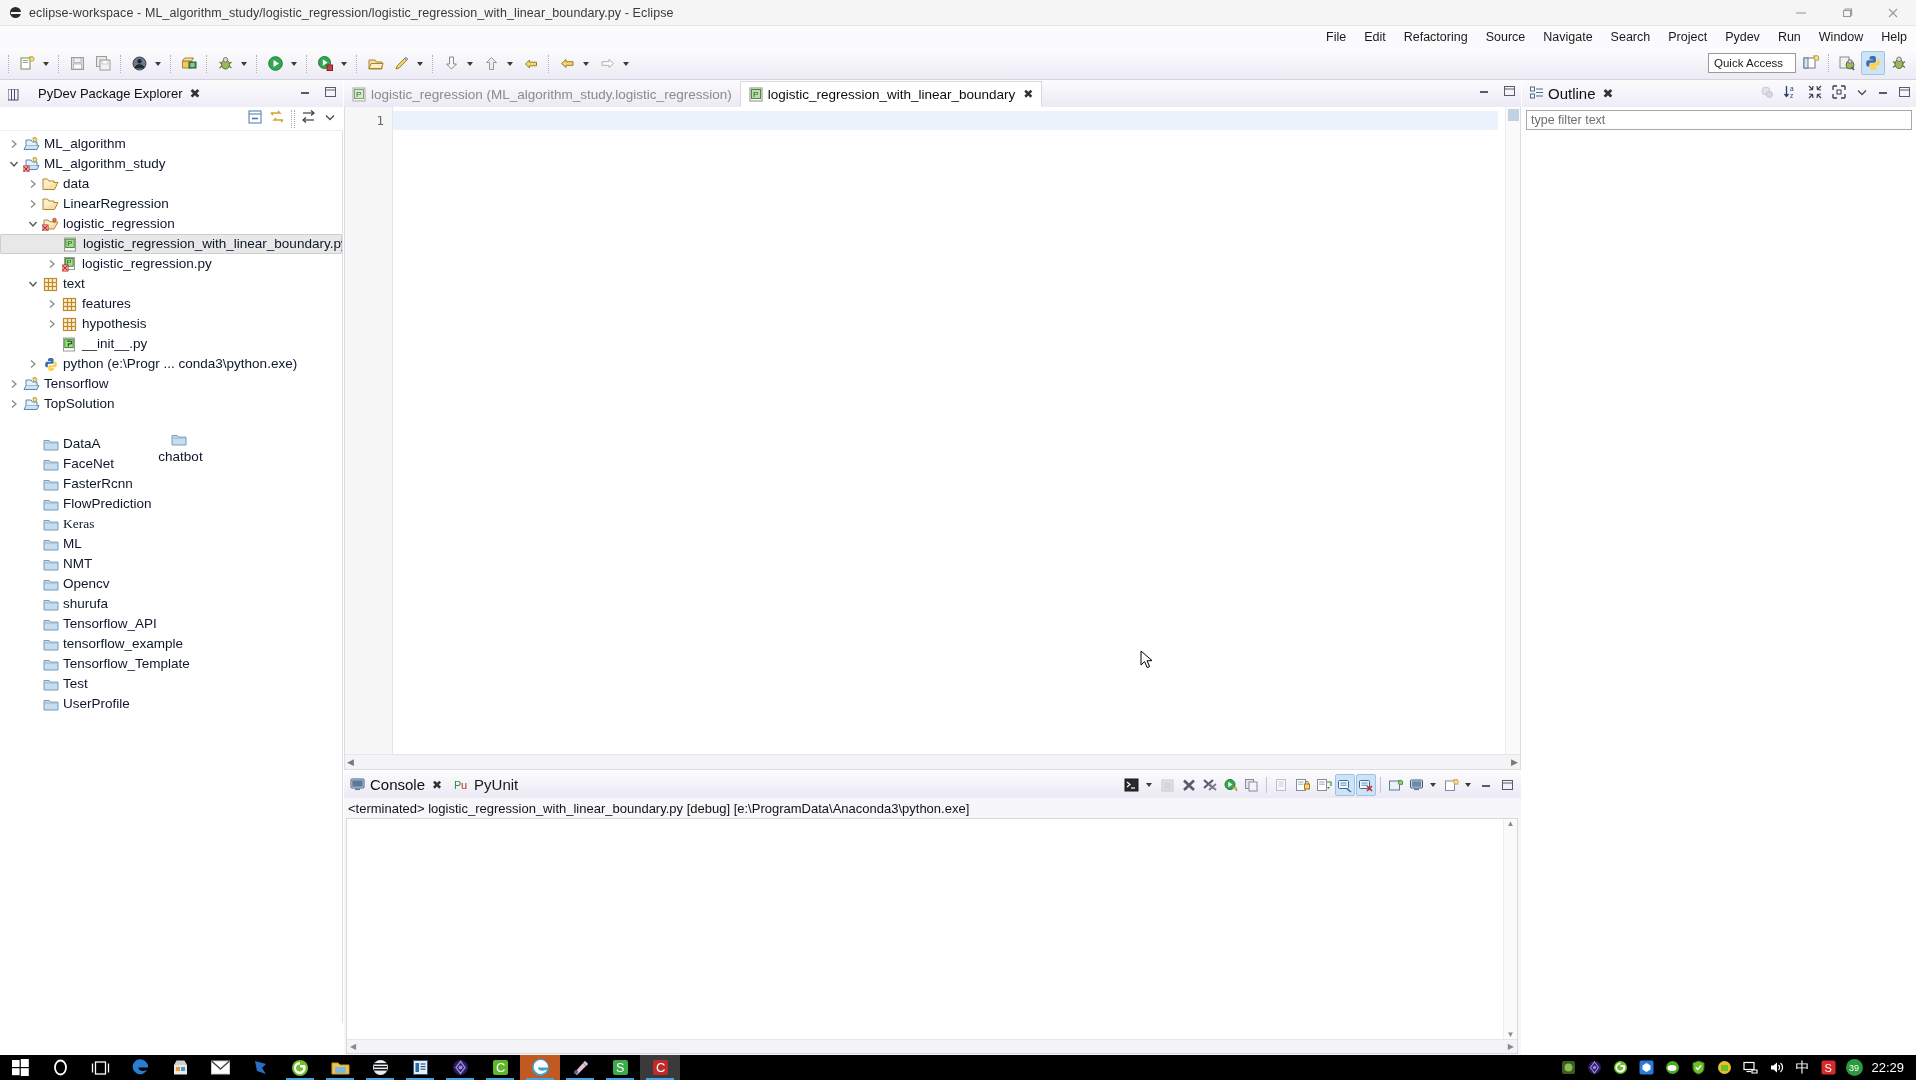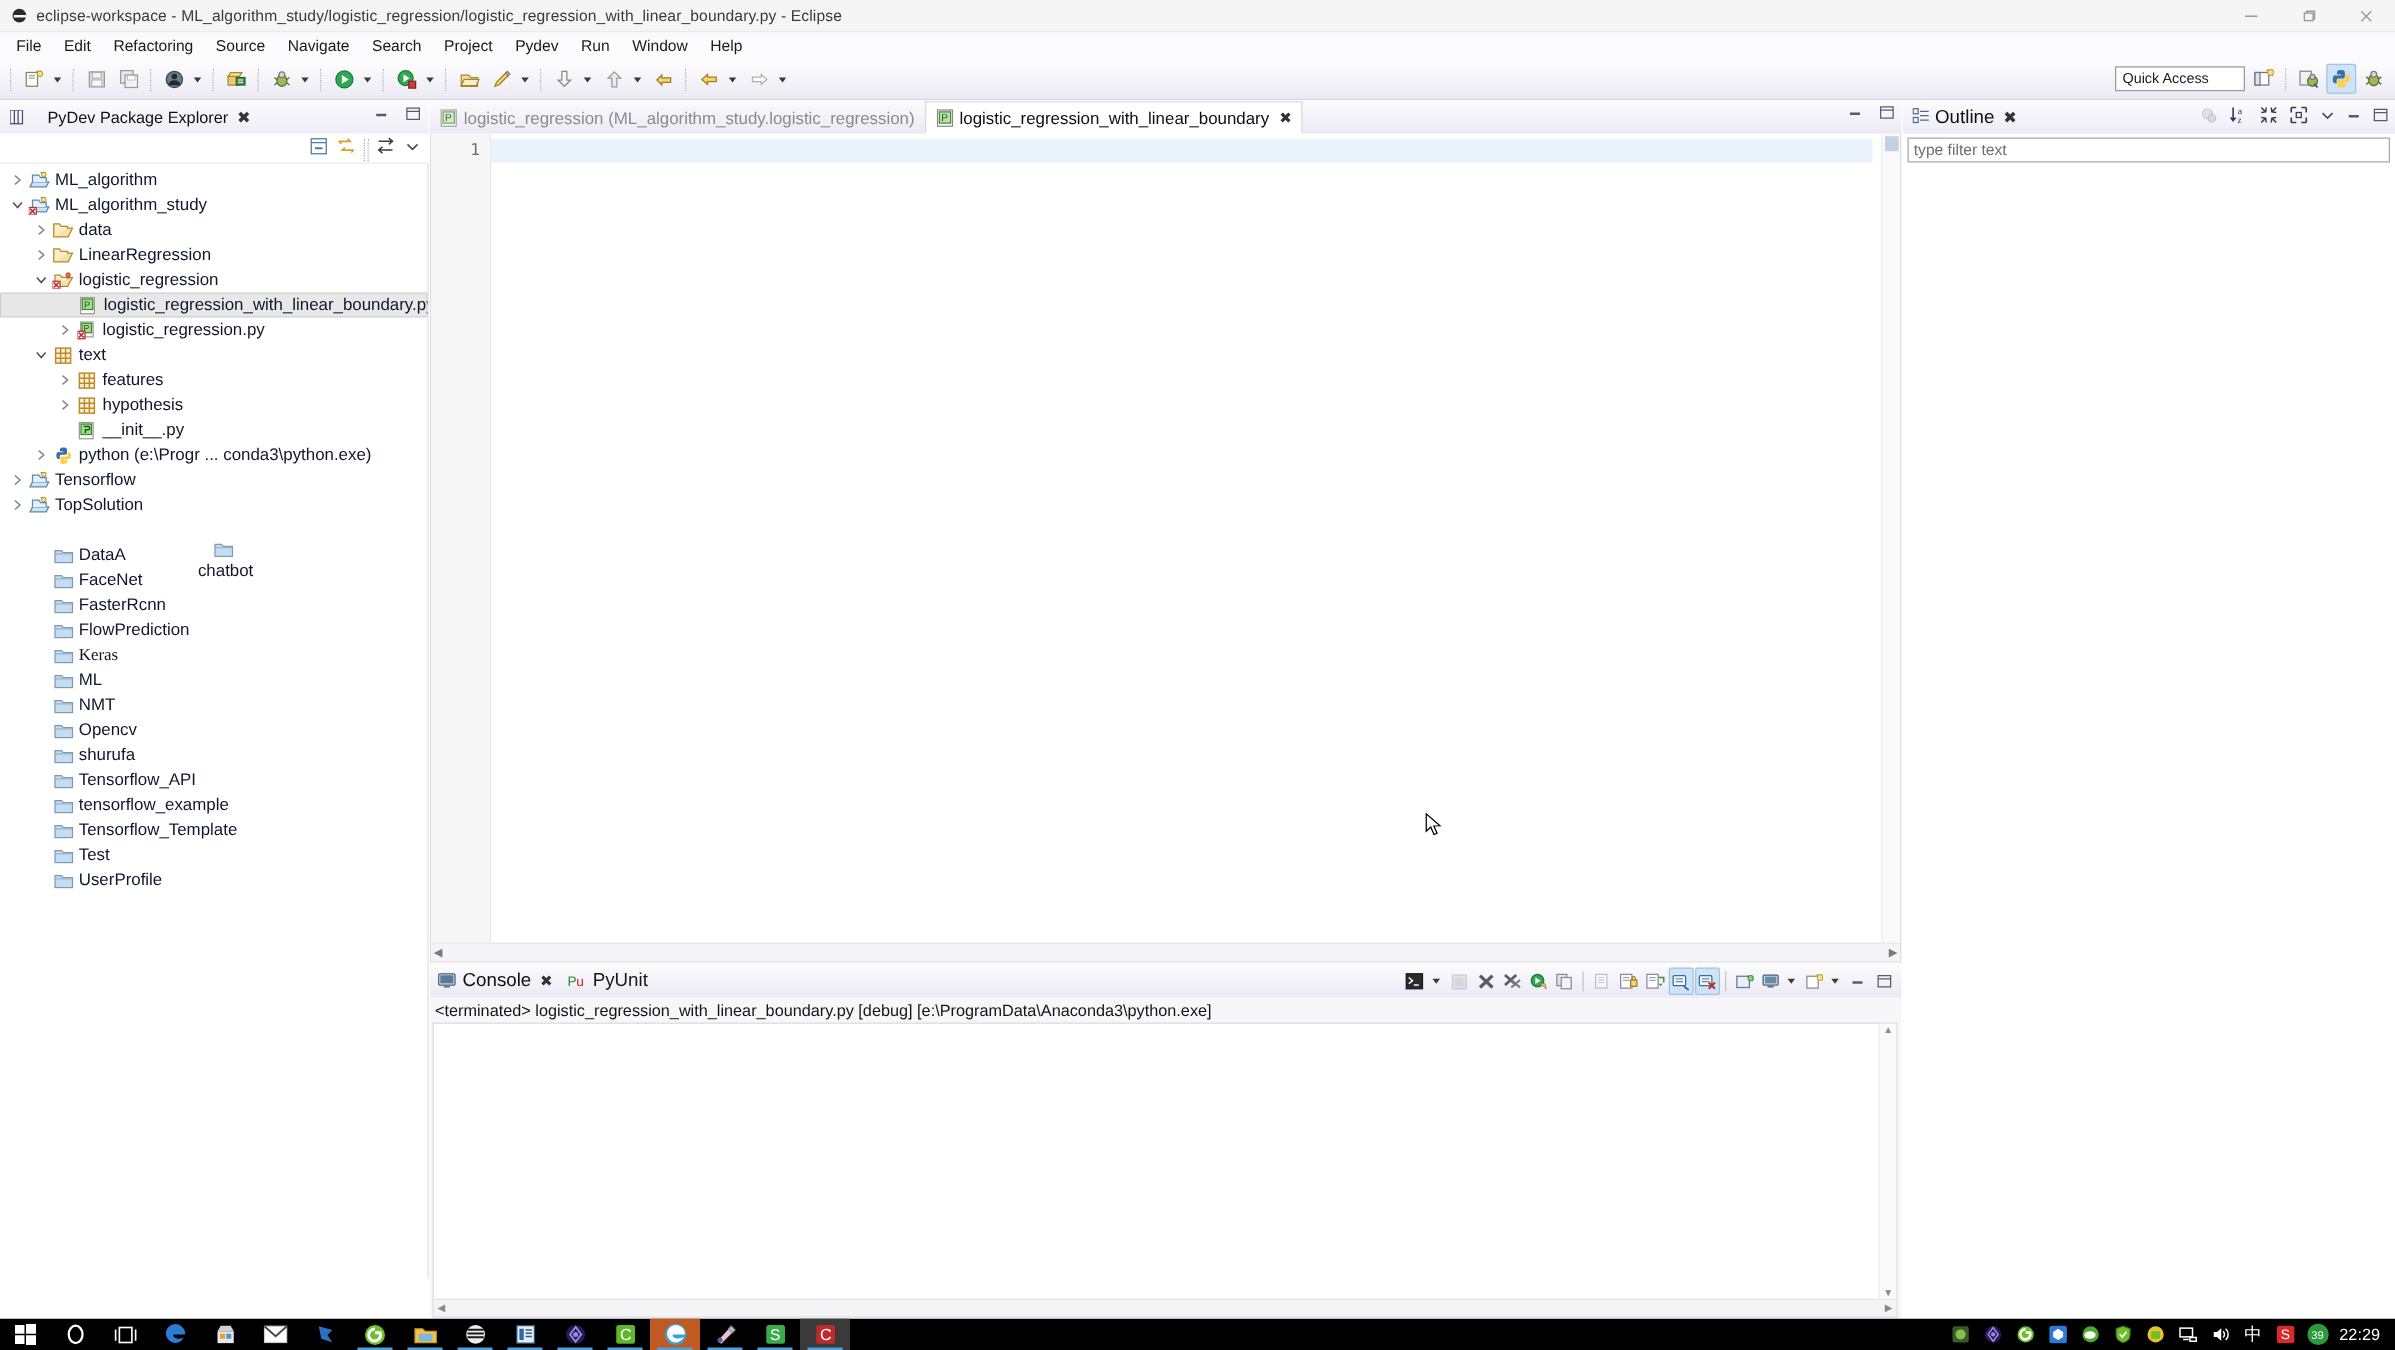--- a/index.html
+++ b/index.html
@@ -49,20 +49,21 @@
     color: #8a8a8a; font-size: 13px;
   }
   .win-btn svg { display: block; }
 
   
   .menubar {
     position: absolute; top: 26px; left: 0; width: 1916px; height: 22px;
     background: #fbfbfd;
     display: flex; align-items: center;
     padding-left: 4px;
+    justify-content: flex-end;
   }
   .menu-item {
     font-size: 12.5px; color: #1a1a1a;
     padding: 2px 9px; white-space: nowrap;
   }
 
   
   .toolbar {
     position: absolute; top: 48px; left: 0; width: 1916px; height: 32px;
     background: linear-gradient(#fdfdfe, #eceaf4);
@@ -84,21 +85,21 @@
     width: 12px; height: 24px;
     display: flex; align-items: center; justify-content: center;
     margin-right: 2px;
   }
   .tb-arrow::after {
     content: ""; border-left: 3.5px solid transparent;
     border-right: 3.5px solid transparent; border-top: 4px solid #3a3a3a;
   }
   .quick-access {
     position: absolute; right: 120px; top: 5px;
-    width: 104px; height: 20px;
+    width: 88px; height: 20px;
     border: 1px solid #9a9a9a; background: #ffffff;
     font-size: 11.5px; color: #202020;
     display: flex; align-items: center; padding-left: 5px;
   }
   .persp-group { position: absolute; right: 4px; top: 3px; display: flex; align-items: center; }
 
   
   .workbench { position: absolute; top: 80px; left: 0; width: 1916px; height: 975px; background: #ffffff; }
 
   

